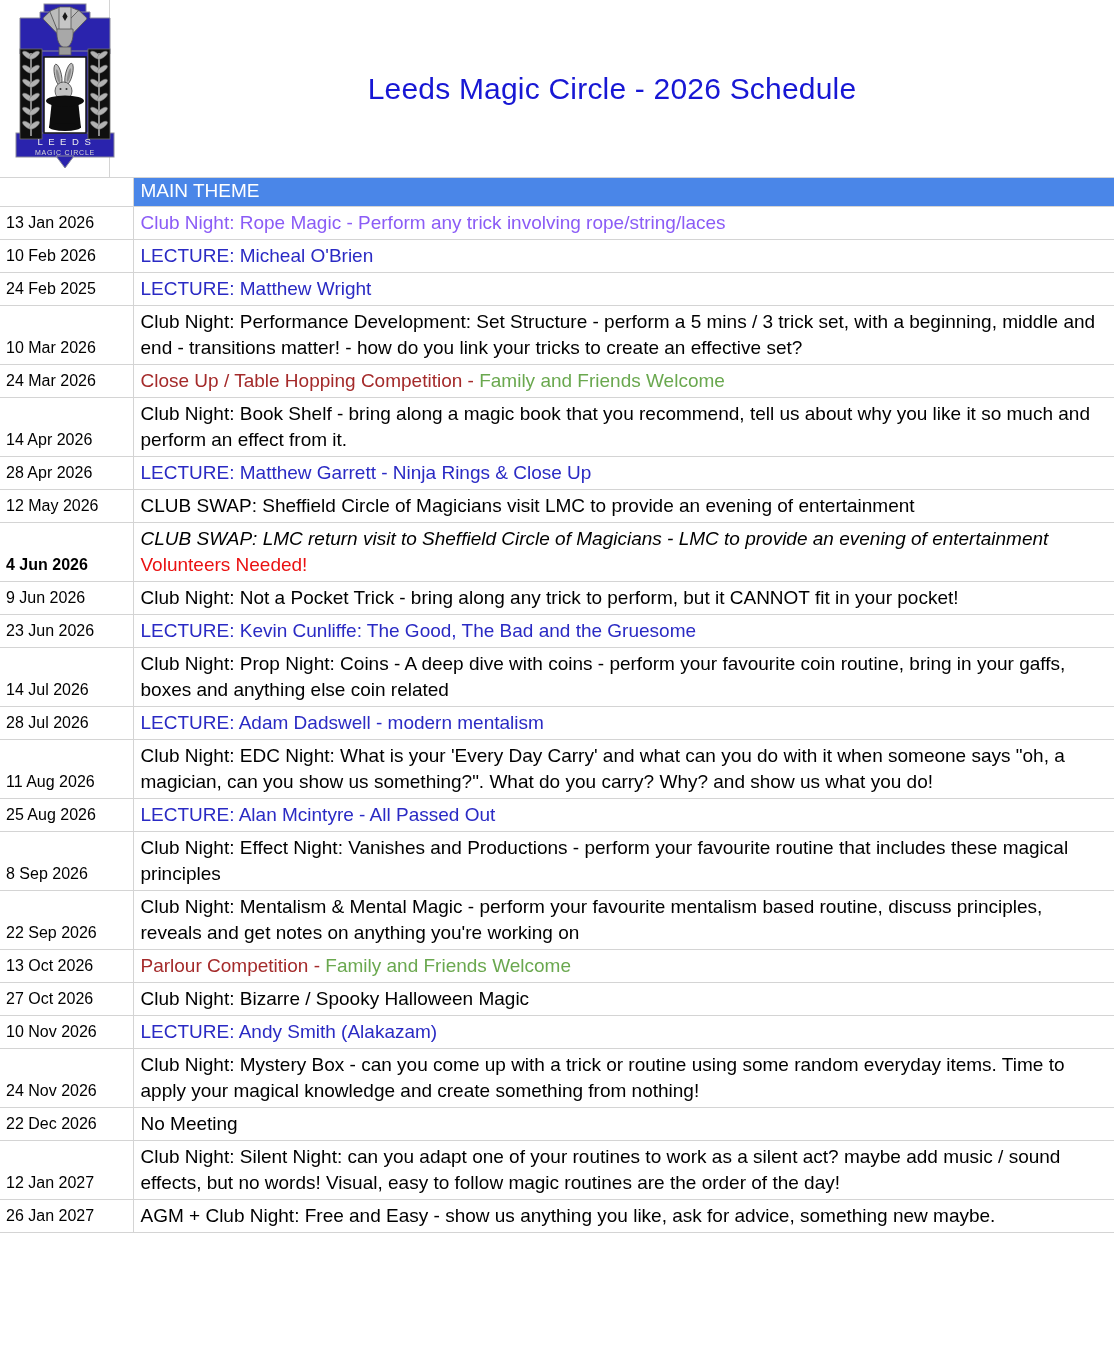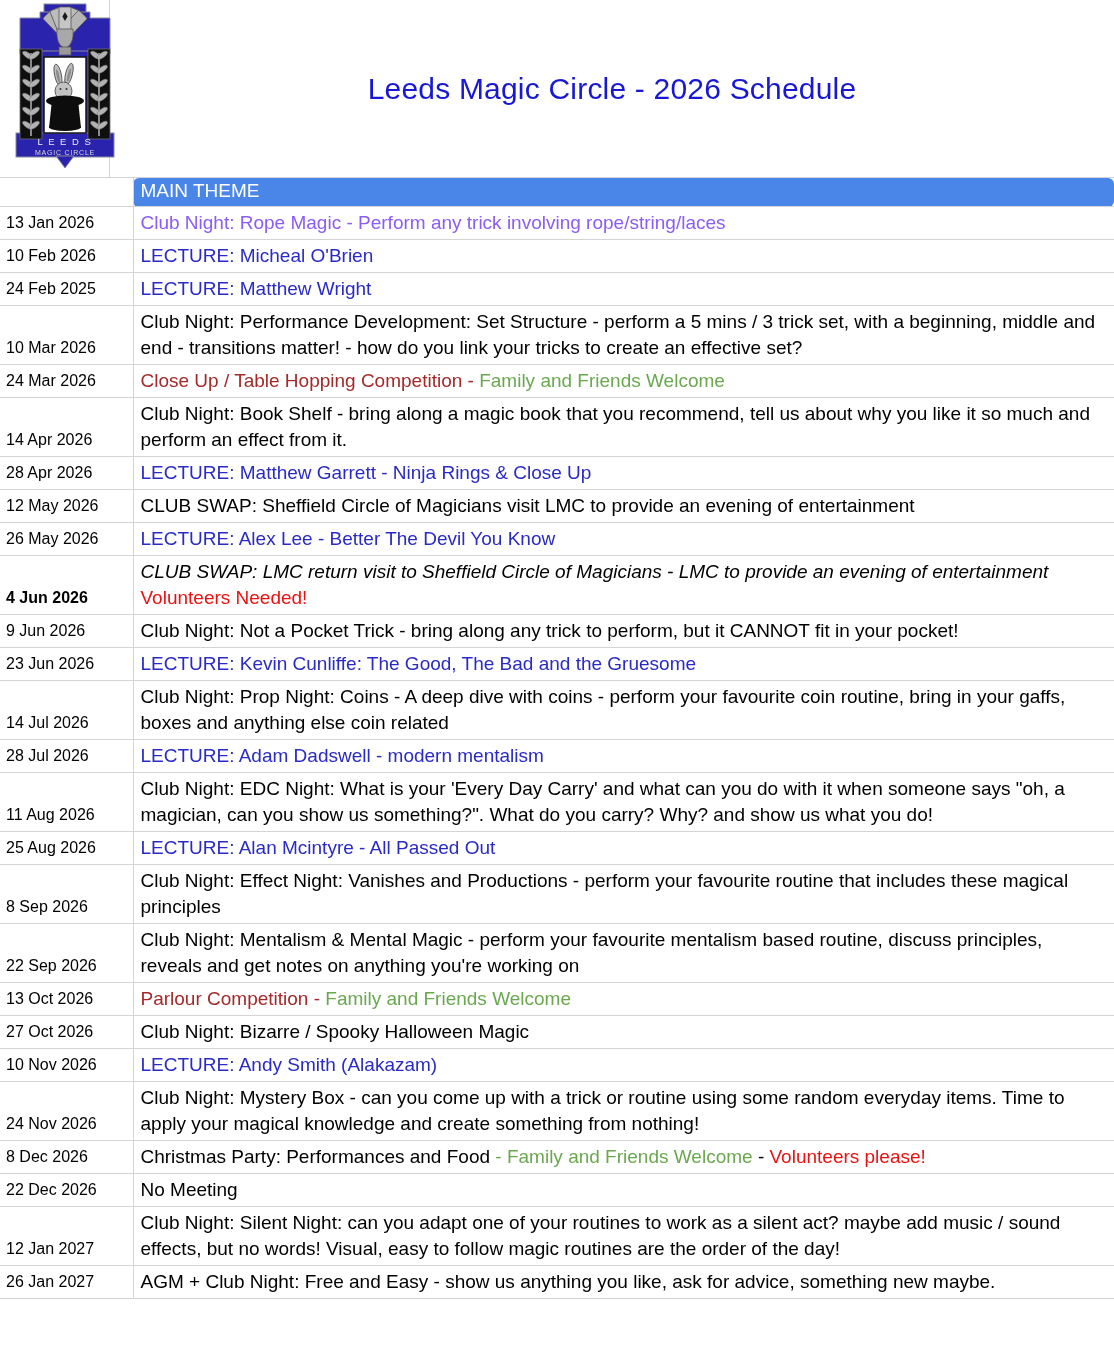--- a/index.html
+++ b/index.html
@@ -18,21 +18,21 @@
   .title-cell { flex:1; display:flex; align-items:center; justify-content:center; }
   .page-title {
     margin:16px; font-size:30px; font-weight:400;
     color:var(--title,#1717d4); letter-spacing:0.2px;
   }
   table.schedule {
     width:1114px; border-collapse:collapse; table-layout:fixed;
     border-top:1px solid var(--grid,#d4d4d4);
   }
   col.c-date  { width:133px; }
-  th, td { vertical-align:bottom; box-sizing:border-box;border-radius:6px; }
+  th, td { vertical-align:bottom; box-sizing:border-box; }
   th.corner {
     background:#fff; height:29px;
     border-right:1px solid var(--grid,#d4d4d4);
     border-bottom:1px solid var(--grid,#d4d4d4);
   }
   th.theme {
     background:var(--header-bg,#4a86e8);
     color:var(--header-text,#fff);
     font-weight:400; font-size:19px; text-align:left;
     padding:0 0 4px 7px; height:29px;
@@ -182,24 +182,20 @@
       </tr>
       <tr>
         <td class="date">28 Apr 2026</td>
         <td class="event"><span style="color: rgb(42, 42, 196);">LECTURE:  Matthew Garrett - Ninja Rings &amp; Close Up</span></td>
       </tr>
       <tr>
         <td class="date">12 May 2026</td>
         <td class="event"><span style="color: rgb(0, 0, 0);">CLUB SWAP: Sheffield Circle of Magicians visit LMC to provide an evening of entertainment</span></td>
       </tr>
       <tr>
-        <td class="date">26 May 2026</td>
-        <td class="event"><span style="color: rgb(42, 42, 196);">LECTURE:  Alex Lee - Better The Devil You Know</span></td>
-      </tr>
-      <tr>
         <td class="date bold">4 Jun 2026</td>
         <td class="event"><span style="color: rgb(0, 0, 0); font-style: italic;">CLUB SWAP:  LMC return visit to Sheffield Circle of Magicians - LMC to provide an evening of entertainment </span><span style="color: rgb(234, 17, 17);">Volunteers Needed!</span></td>
       </tr>
       <tr>
         <td class="date">9 Jun 2026</td>
         <td class="event"><span style="color: rgb(0, 0, 0);">Club Night:  Not a Pocket Trick - bring along any trick to perform, but it CANNOT fit in your pocket!</span></td>
       </tr>
       <tr>
         <td class="date">23 Jun 2026</td>
         <td class="event"><span style="color: rgb(42, 42, 196);">LECTURE:  Kevin Cunliffe: The Good, The Bad and the Gruesome</span></td>
@@ -238,24 +234,20 @@
       </tr>
       <tr>
         <td class="date">10 Nov 2026</td>
         <td class="event"><span style="color: rgb(42, 42, 196);">LECTURE: Andy Smith (Alakazam)</span></td>
       </tr>
       <tr>
         <td class="date">24 Nov 2026</td>
         <td class="event"><span style="color: rgb(0, 0, 0);">Club Night: Mystery Box - can you come up with a trick or routine using some random everyday items.  Time to apply your magical knowledge and create something from nothing!</span></td>
       </tr>
       <tr>
-        <td class="date">8 Dec 2026</td>
-        <td class="event"><span style="color: rgb(0, 0, 0);">Christmas Party: Performances and Food </span><span style="color: rgb(106, 168, 79);">- Family and Friends Welcome </span><span style="color: rgb(0, 0, 0);">- </span><span style="color: rgb(234, 17, 17);">Volunteers please!</span></td>
-      </tr>
-      <tr>
         <td class="date">22 Dec 2026</td>
         <td class="event"><span style="color: rgb(0, 0, 0);">No Meeting</span></td>
       </tr>
       <tr>
         <td class="date">12 Jan 2027</td>
         <td class="event"><span style="color: rgb(0, 0, 0);">Club Night: Silent Night:  can you adapt one of your routines to work as a silent act? maybe add music / sound effects, but no words!  Visual, easy to follow magic routines are the order of the day!</span></td>
       </tr>
       <tr>
         <td class="date">26 Jan 2027</td>
         <td class="event"><span style="color: rgb(0, 0, 0);">AGM + Club Night:  Free and Easy - show us anything you like, ask for advice, something new maybe.</span></td>

